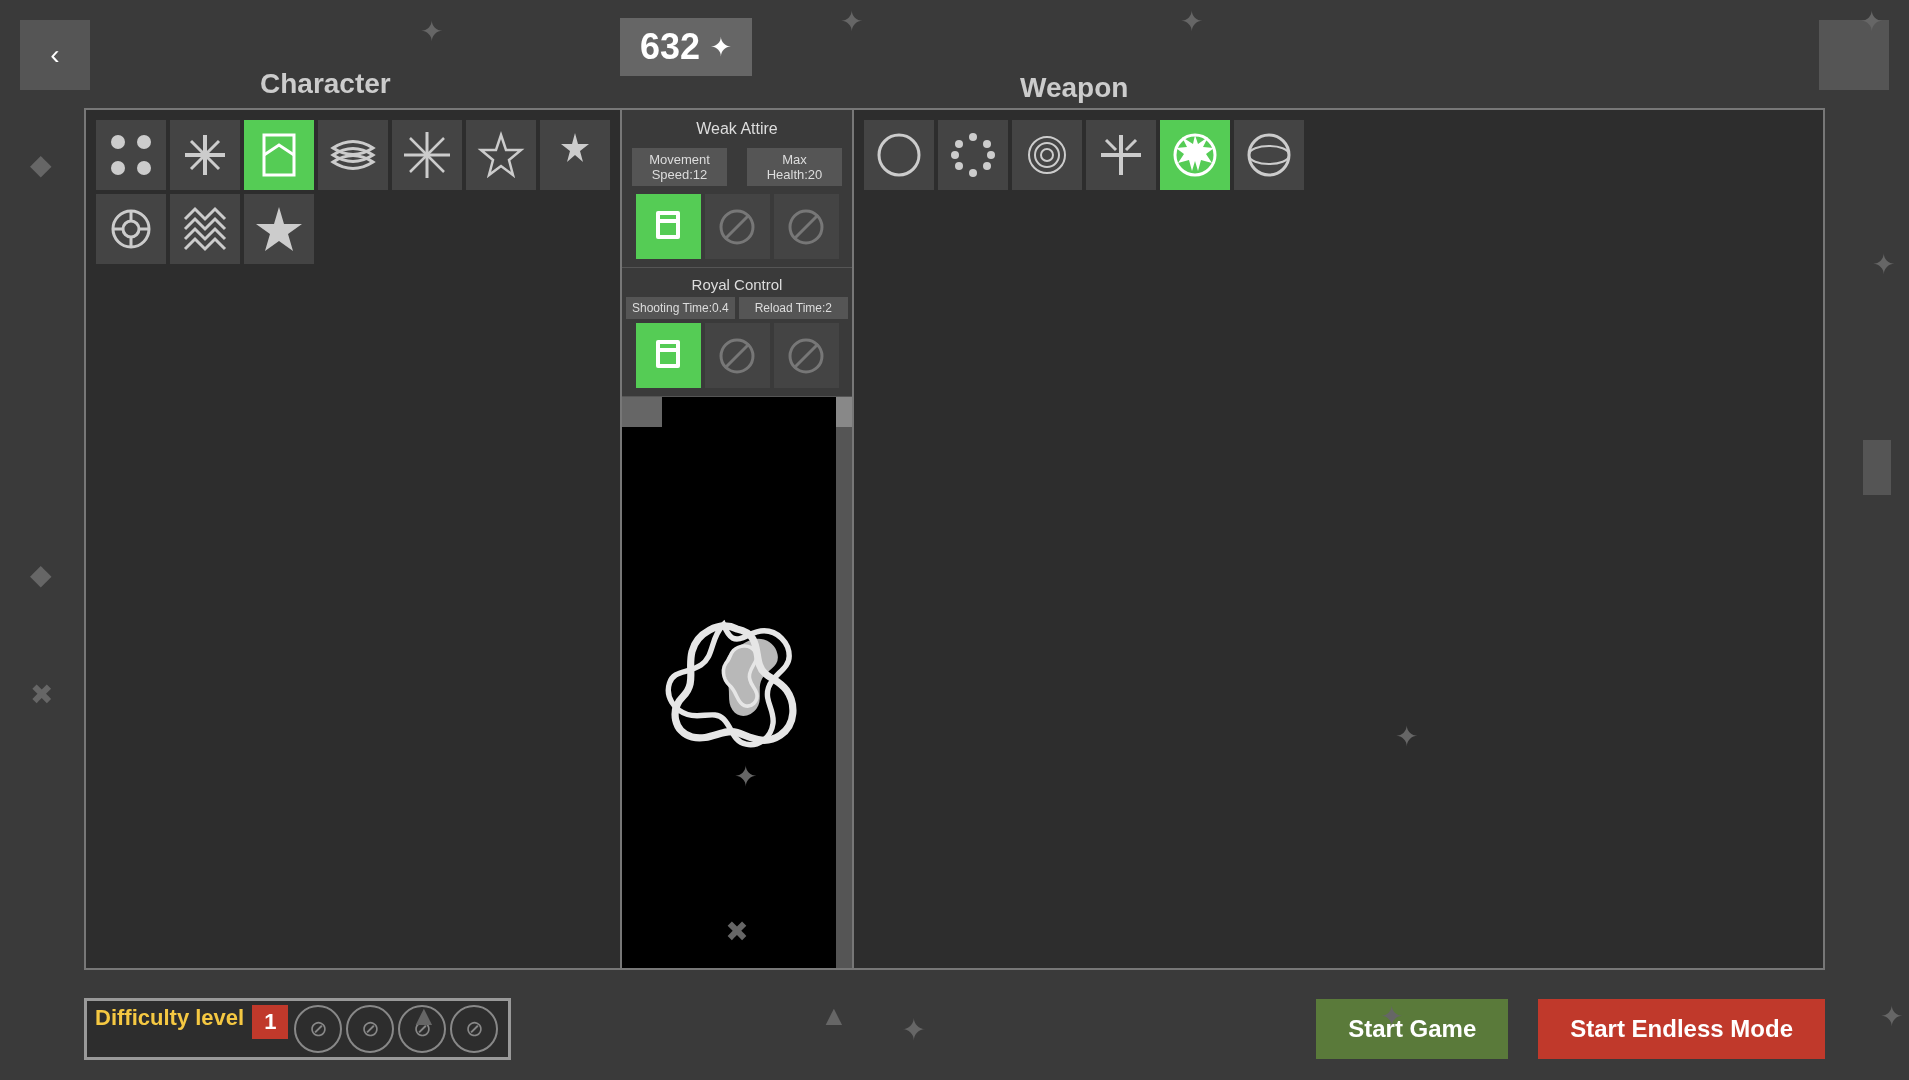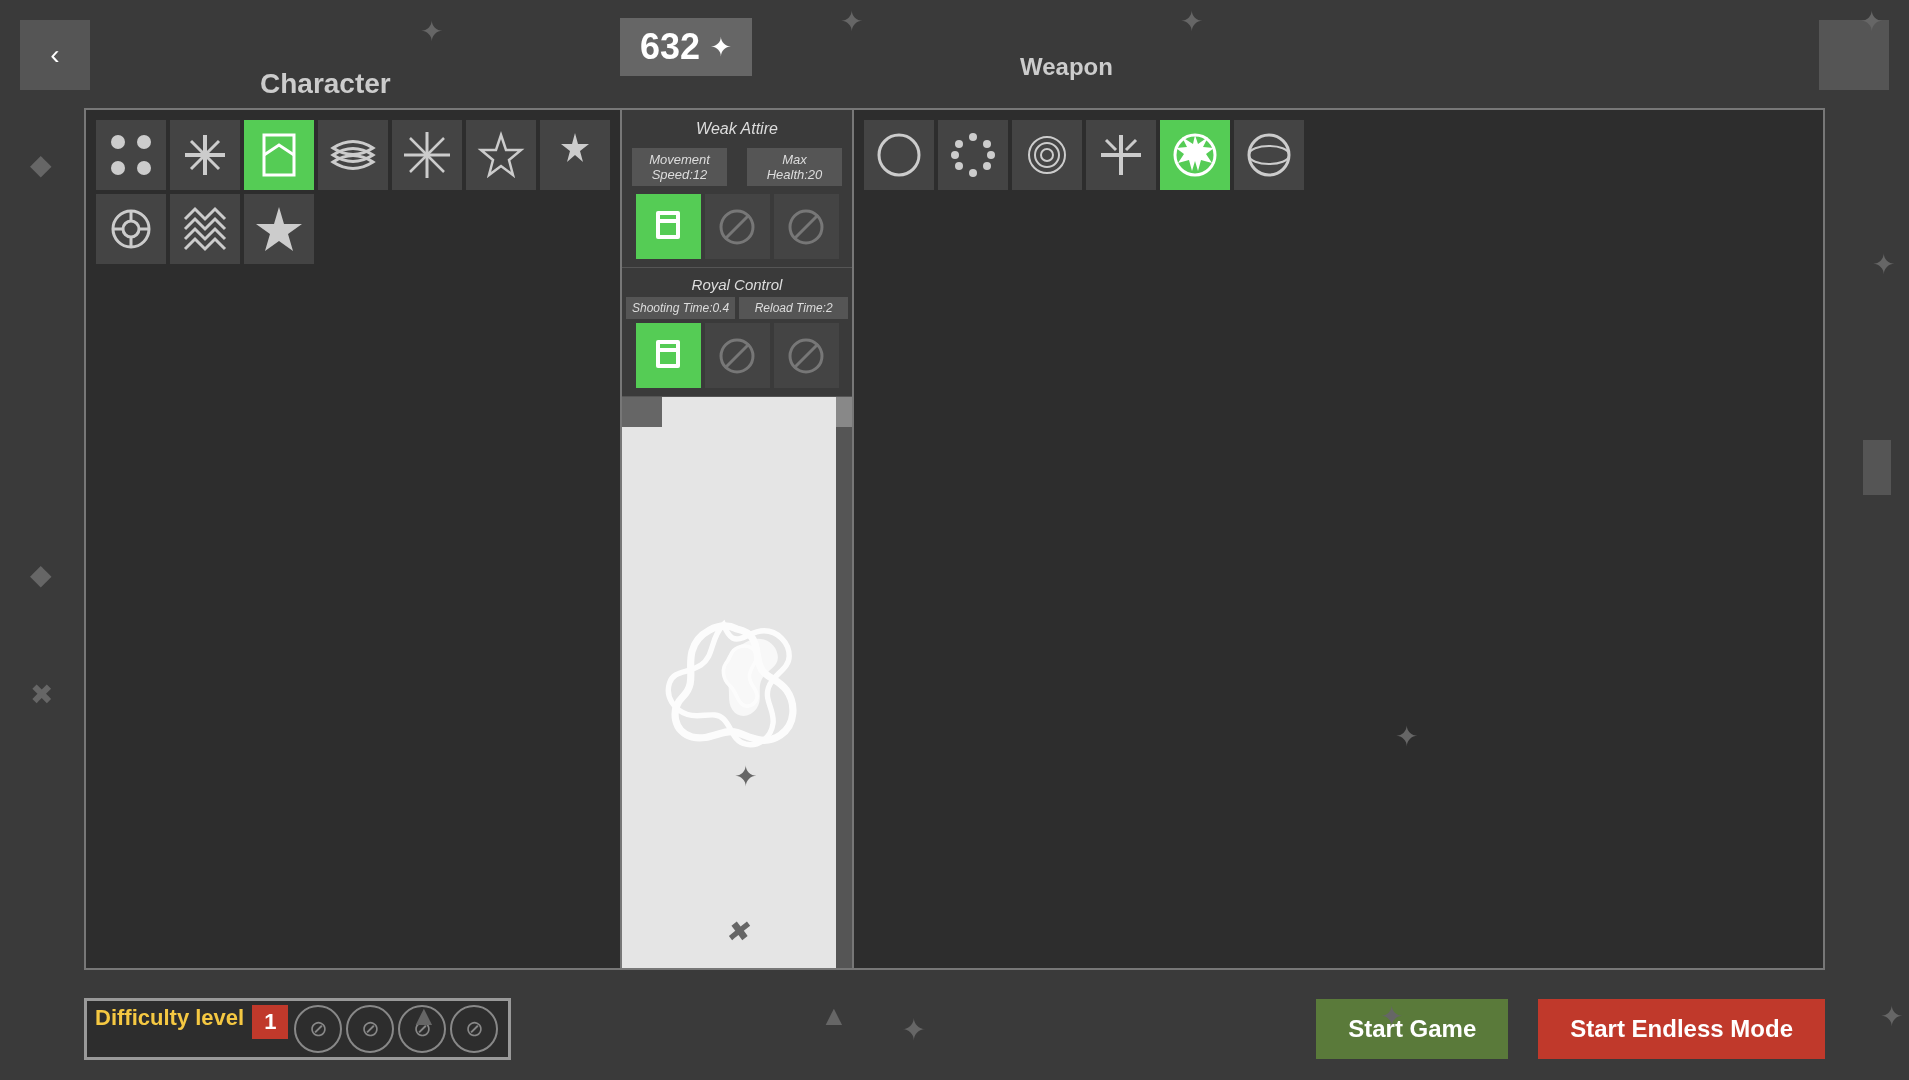--- a/index.html
+++ b/index.html
@@ -49,26 +49,25 @@
 
     .character-panel {
       flex: 0 0 528px;
       background: #2d2d2d;
       border: 2px solid #777;
       padding: 10px;
     }
 
     .center-panel {
       flex: 0 0 230px;
-      background: #e5e5e5;
+      background: #000000;
       border-top: 2px solid #777;
       border-bottom: 2px solid #777;
       display: flex;
       flex-direction: column;
-      font-style: italic;
     }
 
     .weapon-panel {
       flex: 1;
       background: #2d2d2d;
       border: 2px solid #777;
       padding: 10px;
     }
 
     
@@ -350,21 +349,21 @@
 <button class="back-button" style="position:absolute; top:20px; left:20px;">
   <span>‹</span>
 </button>
 
 <div class="currency-display" style="position:absolute; top:18px; left:620px; display:flex; align-items:center; gap:10px; background:#666; padding:8px 20px;">
   <span style="font-size:36px; font-weight:bold;">632</span>
   <span style="font-size:26px;">✦</span>
 </div>
 
 <div style="position:absolute; top:68px; left:260px; font-size:28px; font-weight:bold; color:#ccc;">Character</div>
-<div style="position:absolute; top:53px; left:1020px; font-size:24px; font-weight:bold; color:#ccc;">Weapon</div>
+<div style="position:absolute; top:72px; left:1020px; font-size:28px; font-weight:bold; color:#ccc;">Weapon</div>
 
 <div style="position:absolute; top:20px; right:20px; width:70px; height:70px; background:#555;"></div>
 
 <span class="deco" style="top:148px; left:30px;">◆</span>
 <span class="deco" style="top:558px; left:30px;">◆</span>
 <span class="deco" style="top:678px; left:30px;">✖</span>
 <span class="deco" style="top:248px; left:1872px;">✦</span>
 <span class="deco" style="top:448px; left:1872px;"></span>
 <span class="deco" style="top:15px; left:420px;">✦</span>
 <span class="deco" style="top:5px; left:840px;">✦</span>

